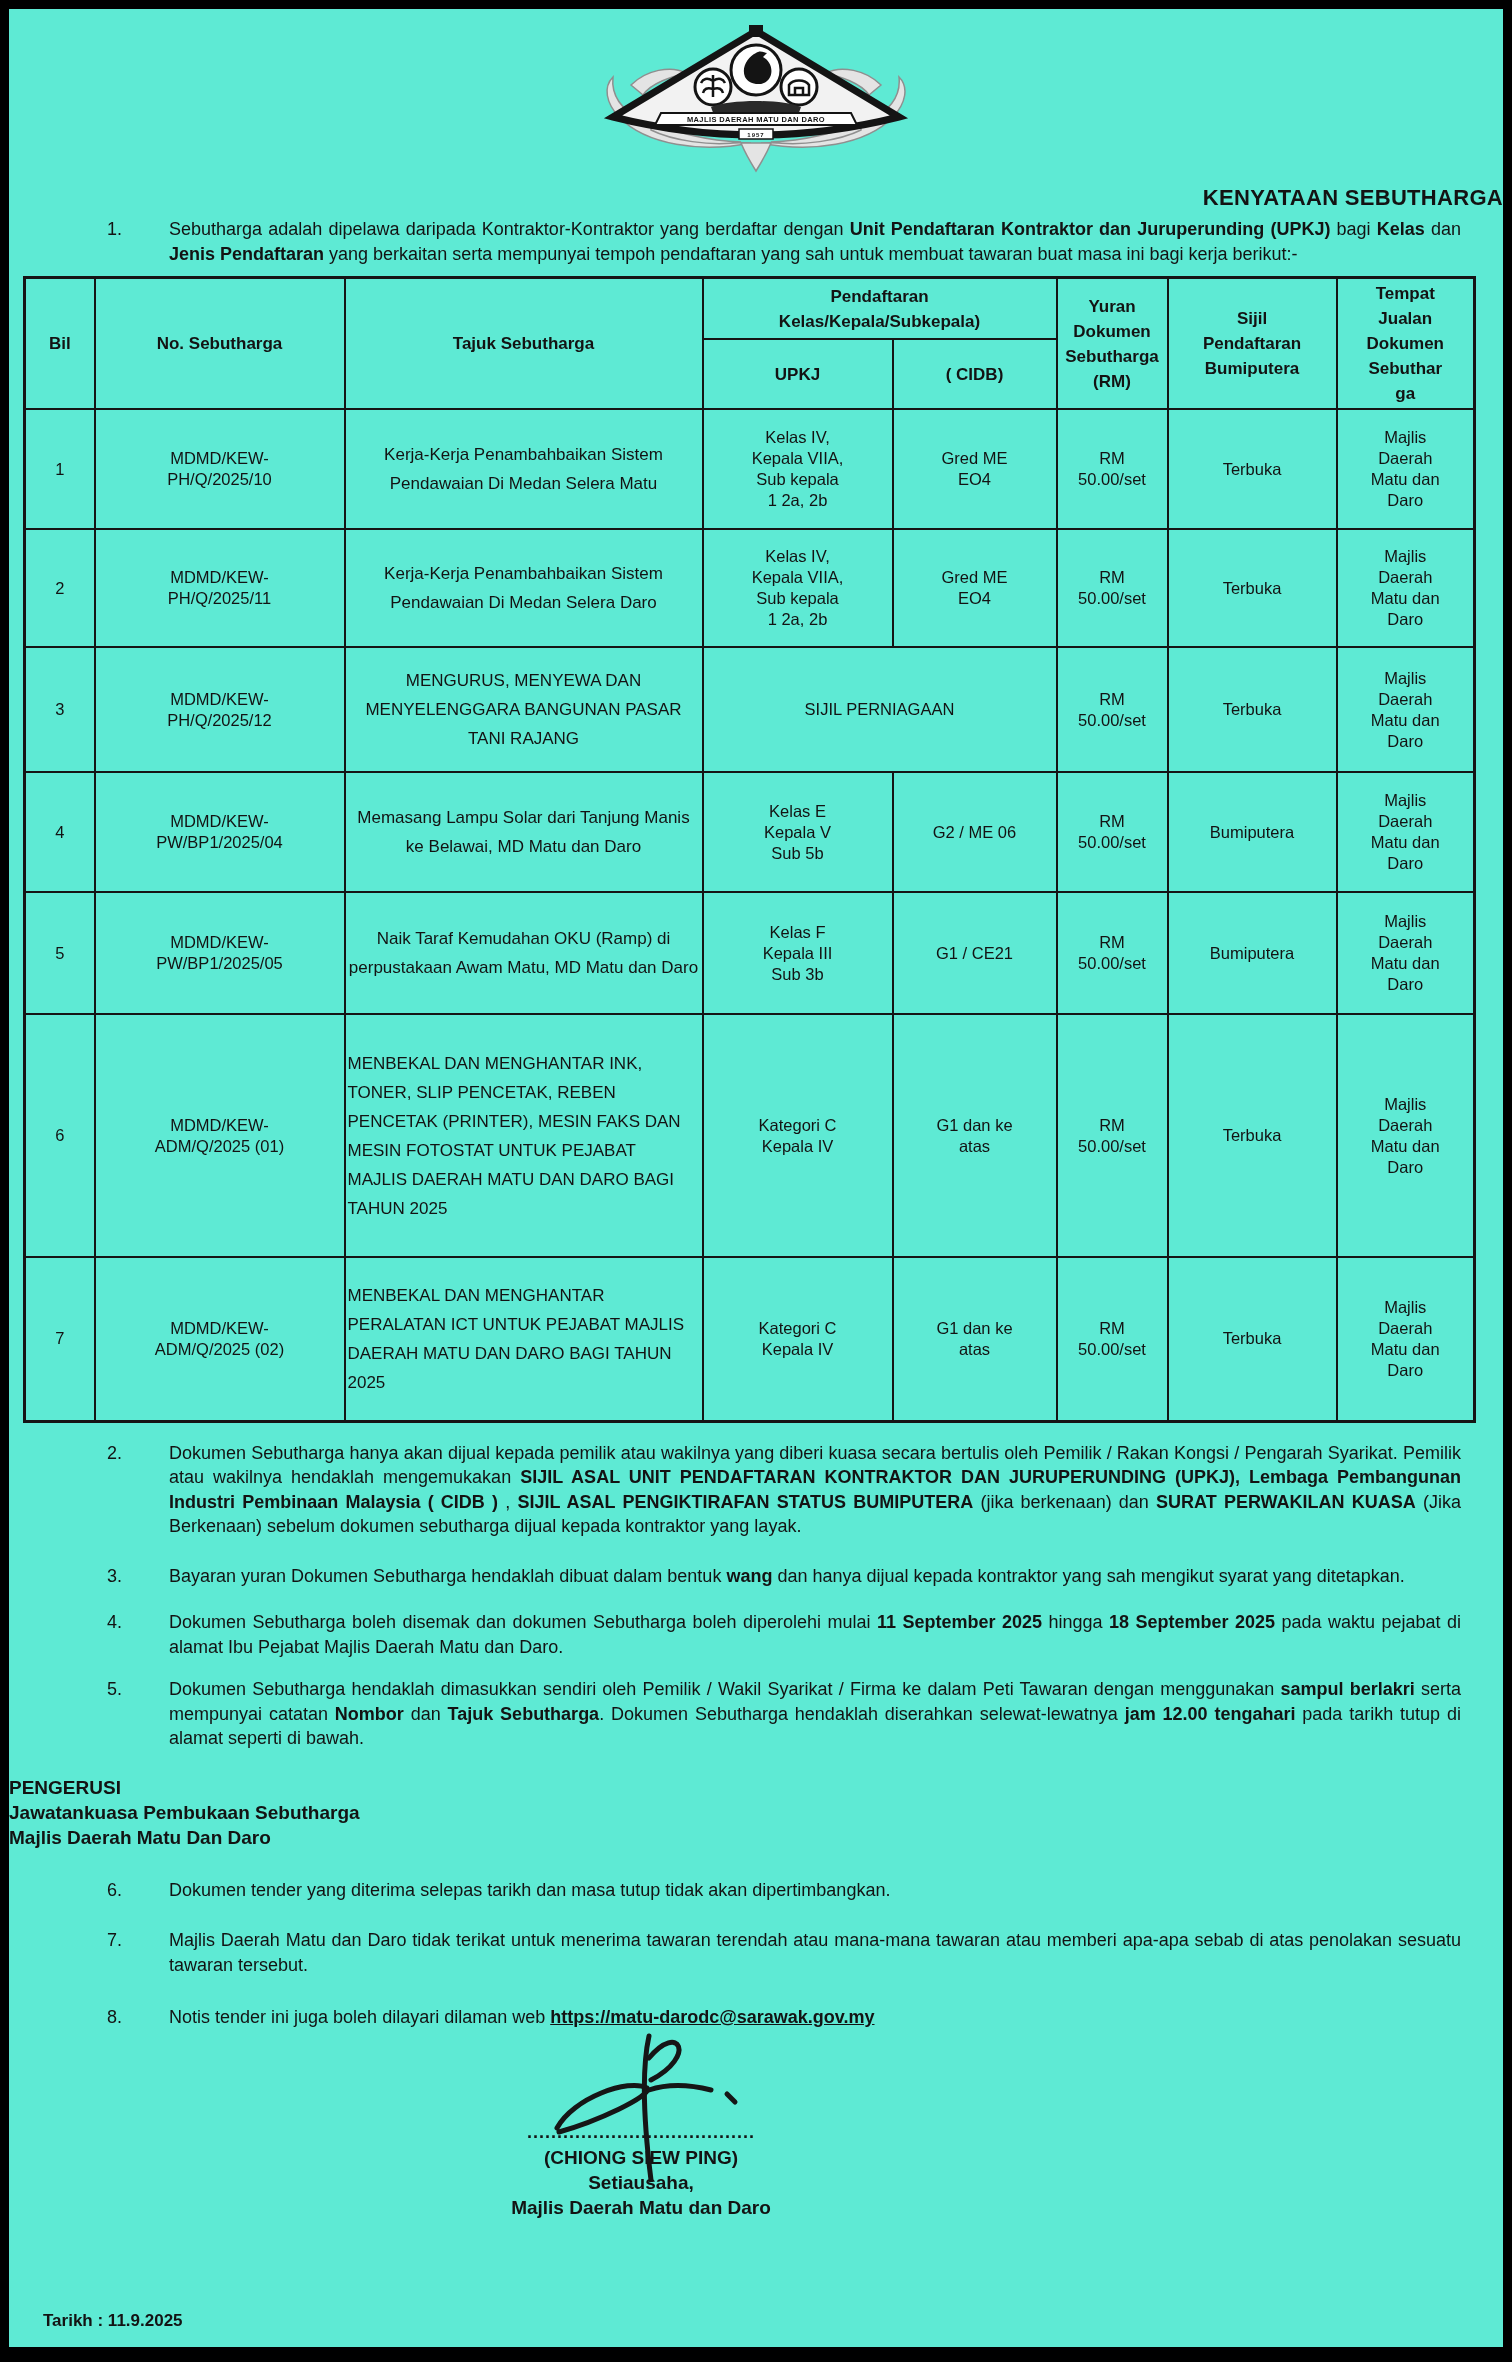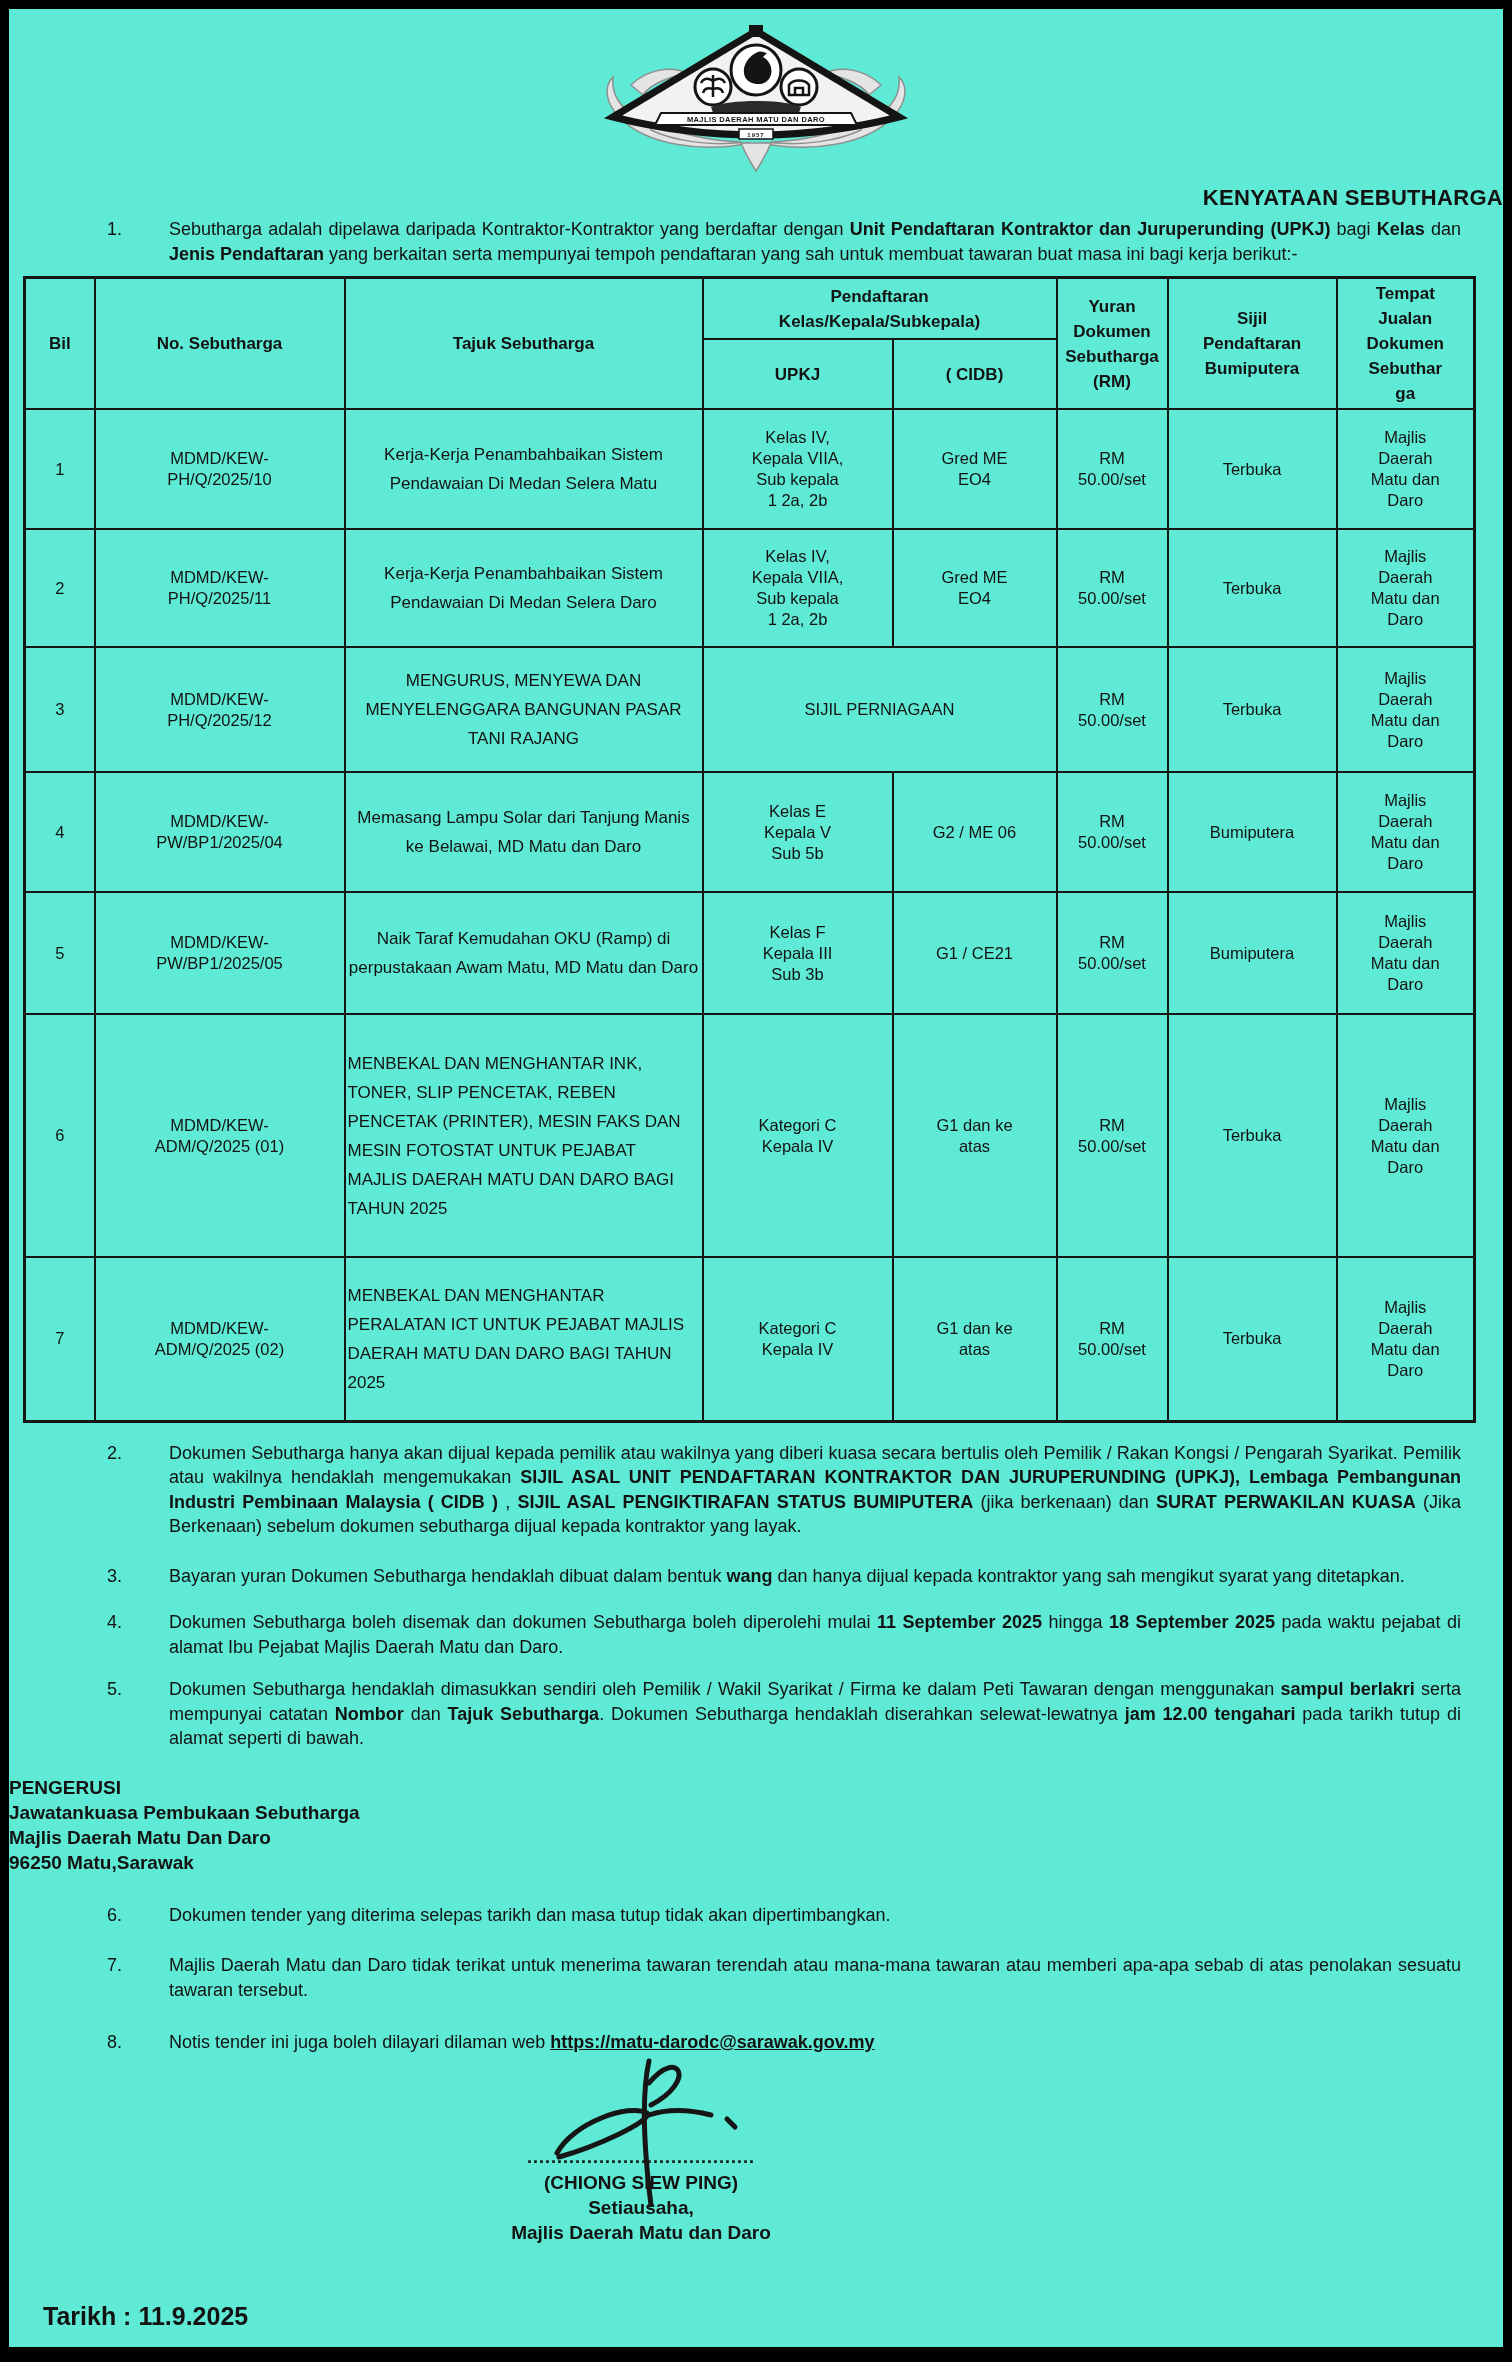--- a/index.html
+++ b/index.html
@@ -60,21 +60,21 @@
     text-align:left;font-weight:bold;font-size:19px;line-height:25px;
     margin:24px 250px 0 0;
   }
   .sig-block{
     text-align:center;font-weight:bold;font-size:19px;line-height:25px;
     margin:2px 230px 0 0;position:relative;
   }
   .sig-scribble{display:block;margin:0 auto -62px auto;position:relative;z-index:2;}
   .sig-dots{letter-spacing:1px;font-size:18px;}
   .date-line{
-    position:absolute;left:34px;bottom:16px;font-size:25px;font-weight:bold;margin-top:16px;
+    position:absolute;left:34px;bottom:16px;font-size:17px;font-weight:bold;margin-top:16px;
   }
   
   .crest-banner-text{font-size:7.5px;font-weight:bold;letter-spacing:.4px;}
   .crest-year{font-size:6px;font-weight:bold;letter-spacing:1px;}
 </style>
 </head>
 <body>
 
 <div class="page">
 
@@ -306,21 +306,20 @@
   </div>
   <div class="para mt20">
     <span class="num">5.</span>
     <div class="ptext"><span>Dokumen Sebutharga hendaklah dimasukkan sendiri oleh Pemilik / Wakil Syarikat / Firma ke dalam Peti Tawaran dengan menggunakan </span><b>sampul berlakri</b><span> serta mempunyai catatan </span><b>Nombor</b><span> dan </span><b>Tajuk Sebutharga</b><span>. Dokumen Sebutharga hendaklah diserahkan selewat-lewatnya </span><b>jam 12.00 tengahari</b><span> pada tarikh tutup di alamat seperti di bawah.</span></div>
   </div>
 
   <div class="center-block">
     <div>PENGERUSI</div>
     <div>Jawatankuasa Pembukaan Sebutharga</div>
     <div>Majlis Daerah Matu Dan Daro</div>
-    <div>96250 Matu,Sarawak</div>
   </div>
 
   <div class="para mt28">
     <span class="num">6.</span>
     <div class="ptext"><span>Dokumen tender yang diterima selepas tarikh dan masa tutup tidak akan dipertimbangkan.</span></div>
   </div>
   <div class="para mt26">
     <span class="num">7.</span>
     <div class="ptext"><span>Majlis Daerah Matu dan Daro tidak terikat untuk menerima tawaran terendah atau mana-mana tawaran atau memberi apa-apa sebab di atas penolakan sesuatu tawaran tersebut.</span></div>
   </div>

